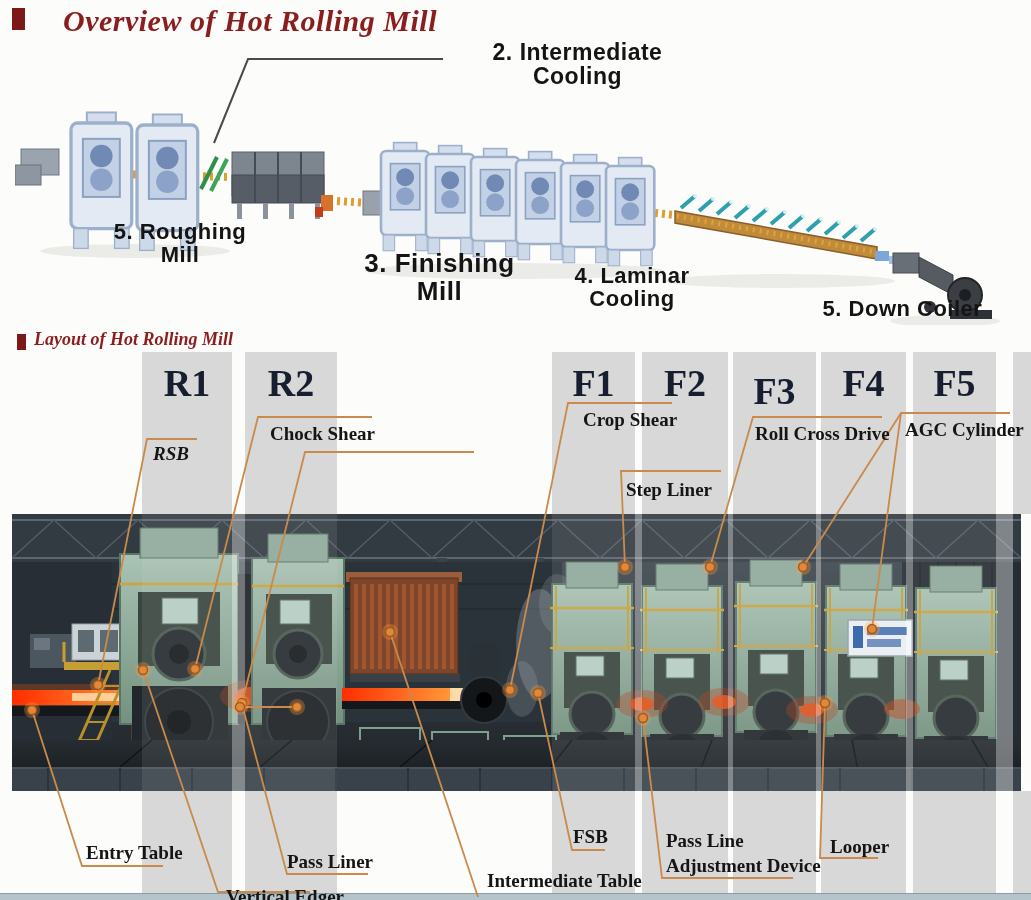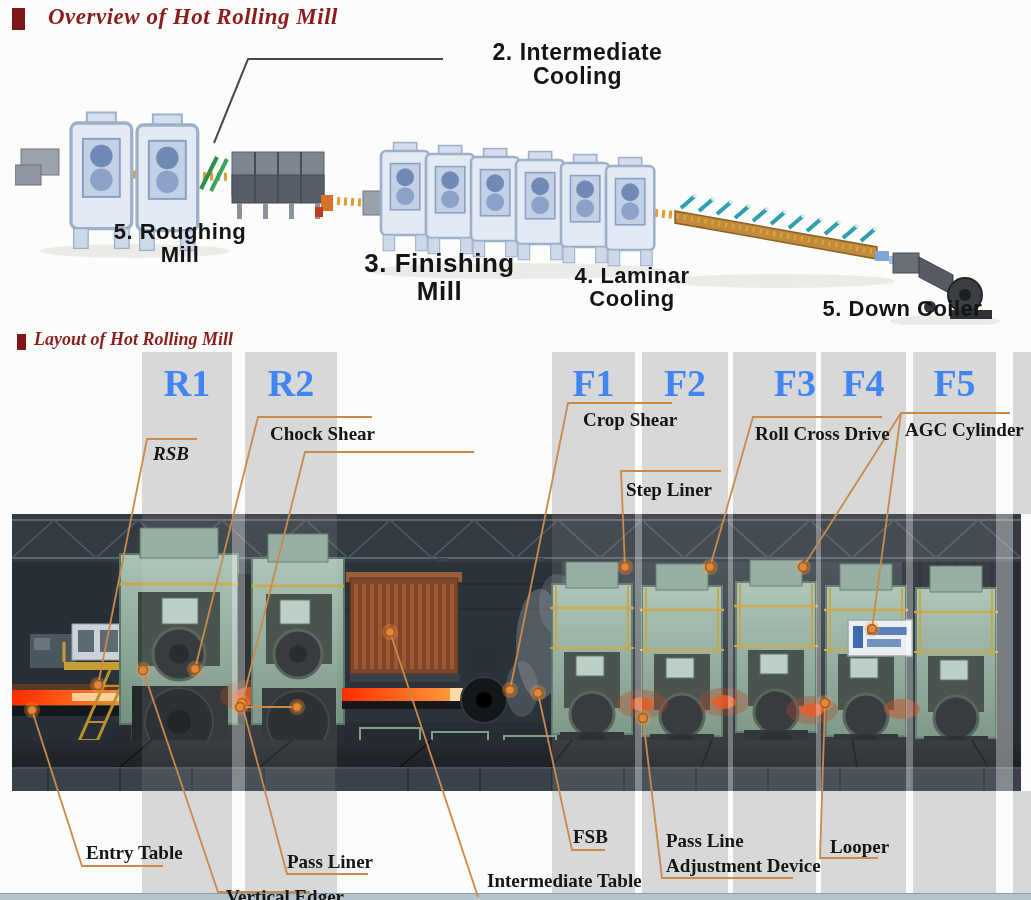--- a/index.html
+++ b/index.html
@@ -4,36 +4,36 @@
 <style>
   html,body{margin:0;padding:0;}
   #page{position:relative;width:1031px;height:900px;background:#fcfcfb;overflow:hidden;
         font-family:"Liberation Serif",serif;}
   .abs{position:absolute;}
   .sec-title{font-family:"Liberation Serif",serif;font-weight:700;font-style:italic;color:#8a1d1d;}
   .bullet{background:#7e1818;}
   .step{font-family:"Liberation Sans",sans-serif;font-weight:700;color:#141414;
         text-align:center;white-space:pre-line;line-height:1.06;letter-spacing:.5px;}
   .band{background:#d8d8d8;}
-  .band-letter{font-family:"Liberation Serif",serif;font-weight:700;color:#3b82f6;
+  .band-letter{font-family:"Liberation Serif",serif;font-weight:700;color:#0f172a;
         text-align:center;font-size:38px;line-height:42px;opacity:.96;}
   .lbl{font-family:"Liberation Serif",serif;font-weight:700;font-size:19px;color:#151515;
         white-space:pre-line;line-height:25px;}
   .ovl{background:rgba(221,221,221,0.10);}
   .gapstrip{background:rgba(255,255,255,0.38);}
   svg{display:block;}
   #bottom-strip{background:#b5c3cb;border-top:1px solid #8b9ea8;}
 </style>
 </head>
 <body>
 
 <div id="page">
 
   <div class="abs bullet" style="left:12px;top:8px;width:13px;height:22px;"></div>
-  <div class="abs sec-title" style="left:48px;top:4px;font-size:23px;letter-spacing:.5px;">Overview of Hot Rolling Mill</div>
+  <div class="abs sec-title" style="left:63px;top:4px;font-size:30px;letter-spacing:.5px;">Overview of Hot Rolling Mill</div>
 
   <svg class="abs" style="left:15px;top:55px;" width="1000" height="270" viewBox="0 0 1000 270">
     <defs>
       <g id="ostand">
         <rect x="12" y="-8" width="22" height="10" fill="#d4deee" stroke="#9db0ca" stroke-width="1.5"></rect>
         <rect x="0" y="0" width="46" height="80" rx="5" fill="#e3eaf4" stroke="#9db0ca" stroke-width="2.5"></rect>
         <rect x="9" y="12" width="28" height="44" fill="#c3d1e6" stroke="#8ba1c2" stroke-width="1.5"></rect>
         <circle cx="23" cy="25" r="8.5" fill="#7089b5"></circle>
         <circle cx="23" cy="43" r="8.5" fill="#8ca2c8"></circle>
         <rect x="2" y="80" width="11" height="15" fill="#cdd8e8" stroke="#9db0ca"></rect>
@@ -129,21 +129,21 @@
   <div class="abs band" style="left:642px;top:352px;width:86px;height:162px;"></div>
   <div class="abs band" style="left:733px;top:352px;width:83px;height:162px;"></div>
   <div class="abs band" style="left:821px;top:352px;width:85px;height:162px;"></div>
   <div class="abs band" style="left:913px;top:352px;width:83px;height:162px;"></div>
   <div class="abs band" style="left:1013px;top:352px;width:18px;height:162px;"></div>
 
   <div class="abs band-letter" style="left:142px;top:362px;width:90px;">R1</div>
   <div class="abs band-letter" style="left:245px;top:362px;width:92px;">R2</div>
   <div class="abs band-letter" style="left:552px;top:362px;width:83px;">F1</div>
   <div class="abs band-letter" style="left:642px;top:362px;width:86px;">F2</div>
-  <div class="abs band-letter" style="left:733px;top:362px;width:83px;text-align:right;">F3</div>
+  <div class="abs band-letter" style="left:733px;top:370px;width:83px;">F3</div>
   <div class="abs band-letter" style="left:821px;top:362px;width:85px;">F4</div>
   <div class="abs band-letter" style="left:913px;top:362px;width:83px;">F5</div>
 
   <svg class="abs" style="left:12px;top:514px;" width="1009" height="277" viewBox="0 0 1009 277">
     <defs>
       <linearGradient id="bgGrad" x1="0" y1="0" x2="0" y2="1">
         <stop offset="0" stop-color="#454f57"></stop>
           <stop offset="1" stop-color="#1d2226"></stop>
       </linearGradient>
       <linearGradient id="standGrad" x1="0" y1="0" x2="0" y2="1">

